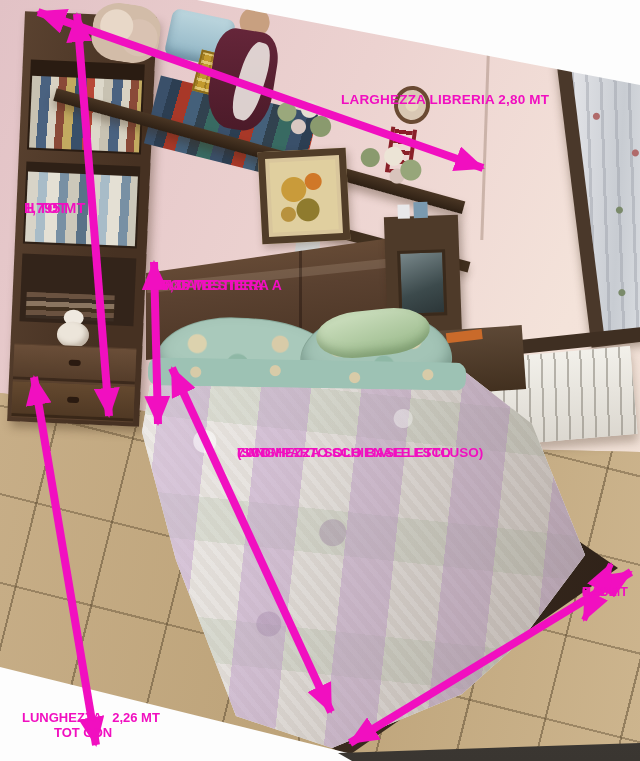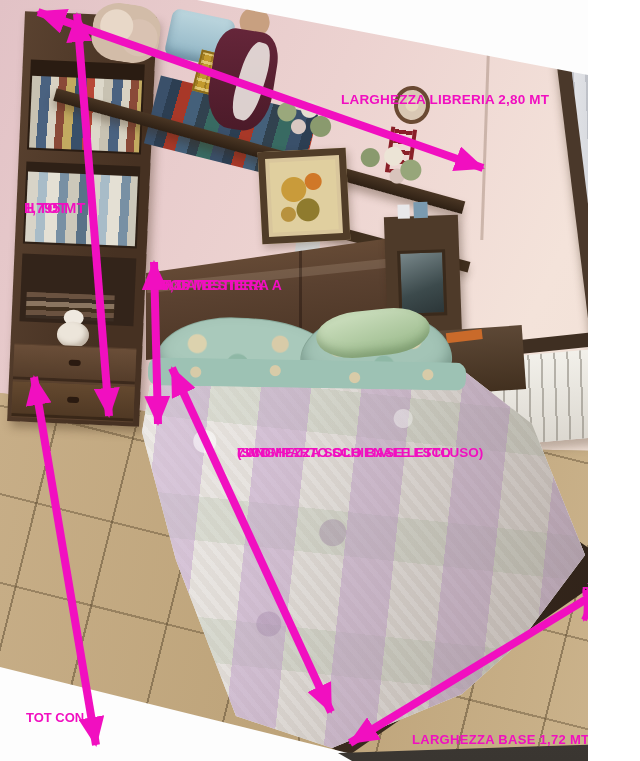--- a/index.html
+++ b/index.html
@@ -1,16 +1,16 @@
 <!DOCTYPE html>
 <html><head>
 <meta charset="utf-8">
 <style>
   html,body{margin:0;padding:0;background:#ffffff;}
-  .stage{position:relative;width:588px;height:761px;overflow:hidden;background:#fff;
+  .stage{position:relative;width:640px;height:761px;overflow:hidden;background:#fff;
          font-family:"Liberation Sans",sans-serif;}
   .stage *{position:absolute;box-sizing:border-box;}
 
   
   .wall{inset:0;background:linear-gradient(115deg,#e2c2c6 0%,#ecd2d0 40%,#f4e3da 72%,#efe0d5 100%);}
   .floor{left:0;top:0;width:640px;height:761px;
     clip-path:polygon(0 393px,200px 418px,470px 448px,640px 452px,640px 761px,0 761px);
     background-color:#c4aa84;
     background-image:
       linear-gradient(180deg,rgba(84,64,42,.38),rgba(84,64,42,0) 90px),
@@ -165,21 +165,21 @@
 
   
   .ann-svg{left:0;top:0;width:640px;height:761px;}
   .lbl{color:#f10fc0;font-weight:bold;line-height:1.12;white-space:nowrap;}
   .lbl-libreria{left:341px;top:92px;font-size:13.5px;letter-spacing:.2px;}
   .lbl-htot{left:24px;top:200px;width:78px;text-align:center;font-size:14.5px;}
   .lbl-testiera{left:162px;top:277px;width:160px;text-align:center;font-size:14px;line-height:17px;}
   .lbl-baselen{left:237px;top:445px;font-size:13.5px;line-height:16px;}
   .lbl-tot{left:22px;top:710px;font-size:13px;line-height:15px;}
   .lbl-tot .row{position:relative;display:flex;gap:10px;}
-  .lbl-tot .row2{margin-left:4px;gap:13px;text-align:right;}
+  .lbl-tot .row2{margin-left:32px;gap:13px;text-align:right;}
   .lbl-tot span{position:relative;}
   .lbl-hbase{left:582px;top:585px;width:58px;text-align:center;font-size:12.5px;line-height:15px;}
   .lbl-basew{left:412px;top:733px;font-size:13px;letter-spacing:.3px;}
 </style>
 </head>
 <body>
 
 <div class="stage">
 
   <div class="wall"></div>
@@ -295,26 +295,29 @@
     <div>0,85 MT</div>
   </div>
 
   <div class="lbl lbl-baselen">
     <div>LUNGHEZZA SOLO BASE LETTO</div>
     <div>(SCOMPARTO SCHIENALE ESCLUSO)</div>
     <div>7 MT</div>
   </div>
 
   <div class="lbl lbl-tot">
+    <div class="row">
+      <span>LUNGHEZZA</span>
+      <span>2,26 MT</span>
+    </div>
     <div class="row row2">
       <span>TOT CON</span>
     </div>
   </div>
 
   <div class="lbl lbl-hbase">
     <div>H</div>
     <div>BASE</div>
     <div>0,41 MT</div>
   </div>
 
-  <div class="lbl lbl-basew">LARGHEZZA BASE  1,72 MT</div>
 
 </div>
 
 </body></html>

